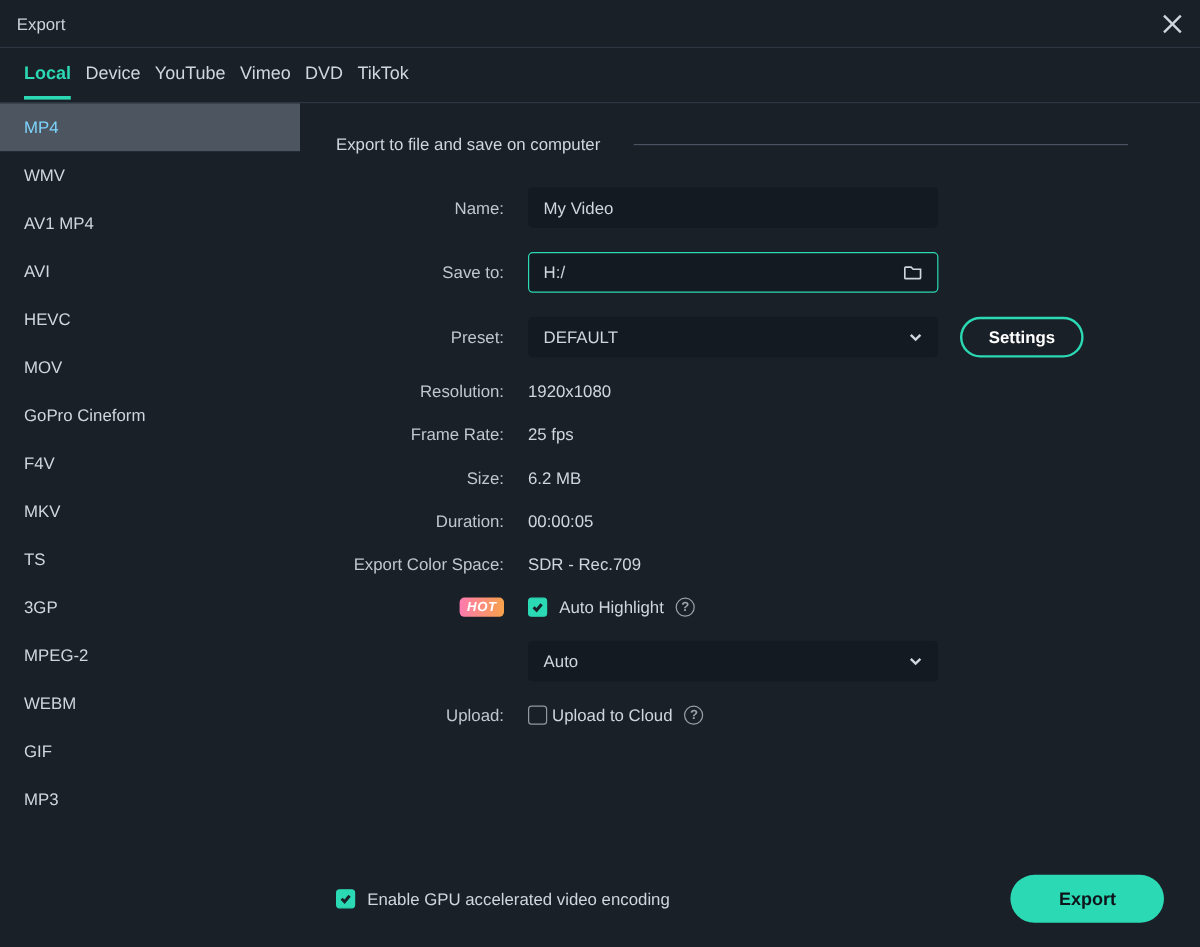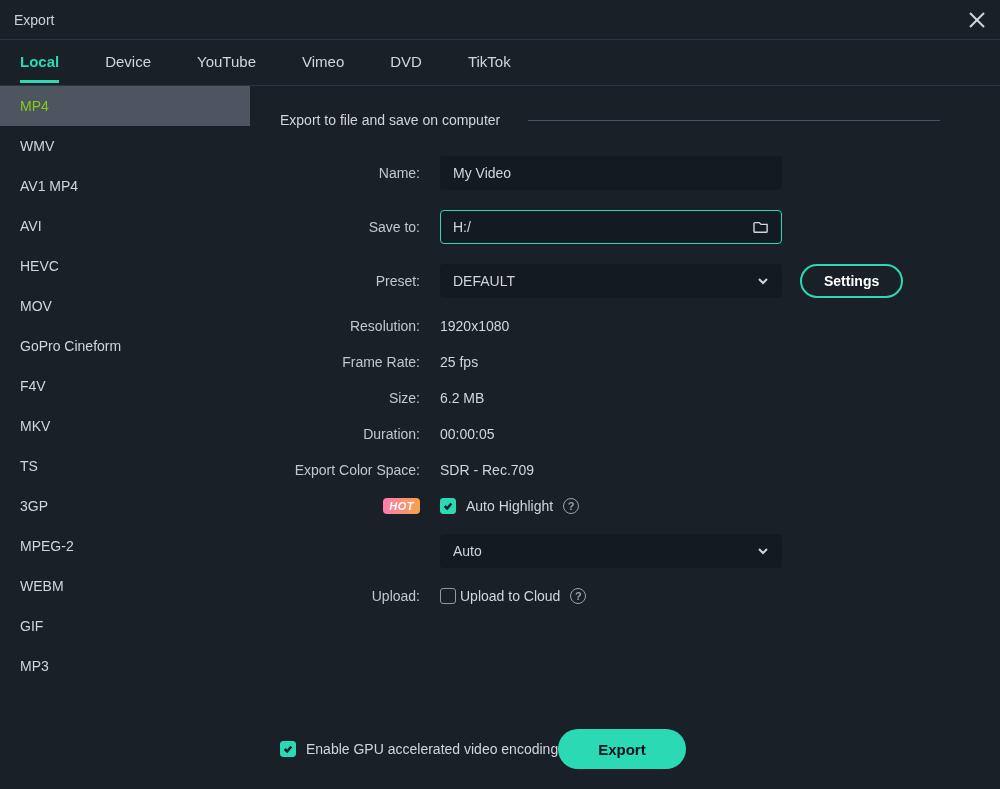--- a/index.html
+++ b/index.html
@@ -21,21 +21,21 @@
     justify-content: space-between;
     padding: 0 14px;
     border-bottom: 1px solid #2d3640;
   }
   .titlebar .title { color: #cbd2d8; font-size: 14px; font-weight: 400;}
   .close-x { width: 18px; height: 18px; stroke: #cfd6dc; stroke-width: 2; cursor: pointer;}
 
   
   .tabs {
     display: flex;
-    gap: 46px;
+    gap: 12px;
     padding: 0 20px;
     border-bottom: 1px solid #2d3640;
     height: 46px;
     align-items: center;
   }
   .tab { color: #cfd6dc; cursor: pointer; padding: 10px 0; border-bottom: 3px solid transparent; font-size: 15px;}
   .tab.active { color: #2bd9b4; border-bottom: 3px solid #2bd9b4; font-weight: 600;}
 
   
   .main {
@@ -47,21 +47,21 @@
     width: 250px;
     padding: 0;
     overflow-y: auto;
   }
   .format-item {
     padding: 12px 20px;
     color: #cfd6dc;
     cursor: pointer;
     font-size: 14px;
   }
-  .format-item.active { background: #4d5660; color: #84cc16;}
+  .format-item.active { background: #4d5660; color: #7dd3fc;}
 
   .panel {
     flex: 1;
     padding: 26px 60px 0 30px;
     position: relative;
   }
 
   .section-title {
     display: flex;
     align-items: center;
@@ -148,21 +148,21 @@
     color: #9aa2aa; font-size: 11px; font-weight: 700;
     margin-left: 10px;
   }
 
   .footer {
     position: absolute;
     left: 0; right: 0; bottom: 0;
     height: 70px;
     display: flex;
     align-items: center;
-    justify-content: flex-start;
+    justify-content: space-between;
     padding: 0 30px 10px 30px;
   }
   .gpu-wrap { display: flex; align-items: center; gap: 10px;}
   .export-btn {
     height: 40px;
     padding: 0 40px;
     background: #2bd9b4;
     color: #0e1419;
     font-weight: 700;
     border: none;

